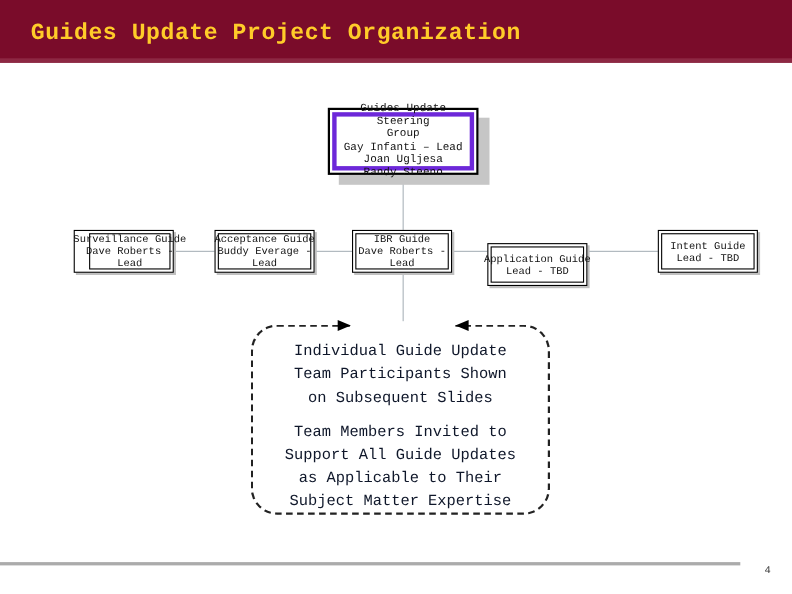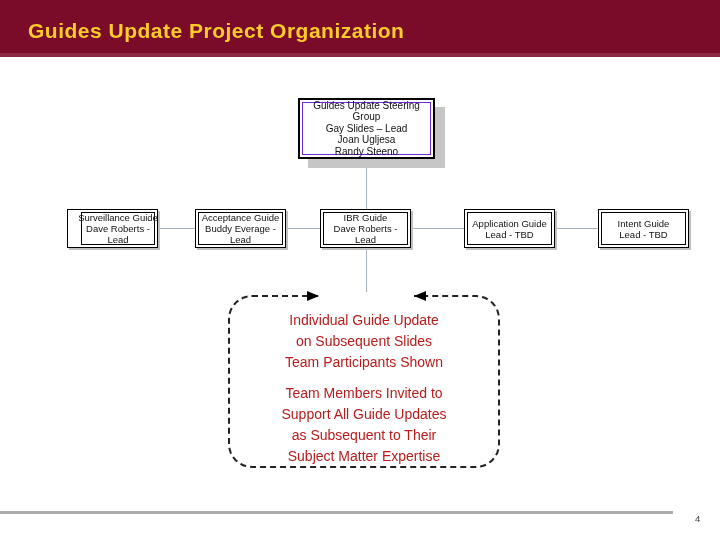--- a/index.html
+++ b/index.html
@@ -1,58 +1,58 @@
 <!DOCTYPE html>
 <html><head>
 <meta charset="utf-8">
 <style>
   html,body{margin:0;padding:0;background:#fff;}
   .slide{
     position:relative;width:720px;height:540px;background:#ffffff;
-    font-family:Liberation Sans, sans-serif;overflow:hidden;
+    font-family:Liberation Mono, monospace;overflow:hidden;
   }
   
   .header-bar{position:absolute;left:0;top:0;width:720px;height:57px;background:#7a0c2a;}
   .header-strip{position:absolute;left:0;top:53px;width:720px;height:4px;background:#8d2843;}
   .slide-title{
     position:absolute;left:28px;top:19px;margin:0;
     font-size:21px;font-weight:bold;letter-spacing:.5px;color:#ffcc29;
   }
   
   .h-connector{position:absolute;left:112px;top:228px;width:499px;height:1px;background:#aab3ba;z-index:1;}
   .v-connector{position:absolute;left:366px;top:159px;width:1px;height:134px;background:#aab3ba;z-index:1;}
   
   .steering-box{
     position:absolute;left:298px;top:98px;width:137px;height:61px;box-sizing:border-box;
     background:#fff;border:2px solid #000;padding:2px;z-index:2;
     box-shadow:10px 9px 0 0 #c6c6c6;
   }
   .steering-inner{
-    box-sizing:border-box;width:100%;height:100%;border:1px solid #6d28d9;
+    box-sizing:border-box;width:100%;height:100%;border:4px solid #6d28d9;
     display:flex;flex-direction:column;justify-content:center;align-items:center;
     font-size:10px;line-height:11.5px;text-align:center;color:#111;
   }
   
   .guide-box{
     position:absolute;top:209px;height:39px;width:91px;box-sizing:border-box;
     background:#fff;border:1px solid #000;padding:2px;z-index:2;
     box-shadow:2px 2px 0 0 #c0c0c0;
   }
   .guide-inner{
     box-sizing:border-box;width:100%;height:100%;border:1px solid #000;
     display:flex;flex-direction:column;justify-content:center;align-items:center;
     font-size:9.5px;line-height:11px;text-align:center;color:#111;
   }
   .guide-inner span{white-space:nowrap;}
-  .gb1{left:67px;padding-left:13px;} .gb2{left:195px;} .gb3{left:320px;} .gb4{left:464px;} .gb5{left:598px;}
+  .gb1{left:67px;padding-left:13px;} .gb2{left:195px;} .gb3{left:320px;} .gb4{left:443px;margin-top:12px;} .gb5{left:598px;}
   
   .note-box{
     position:absolute;left:228px;top:295px;width:272px;height:173px;box-sizing:border-box;
     border:2px dashed #222;border-radius:24px;background:transparent;z-index:2;
-    padding:13px 8px 0 8px;text-align:center;color:#b91c1c;
+    padding:13px 8px 0 8px;text-align:center;color:#0f172a;
   }
   .note-para1,.note-para2{font-size:14px;line-height:21px;}
   .note-para2{margin-top:10px;}
   .note-gap-cover{position:absolute;left:319px;top:292px;width:95px;height:8px;background:#fff;z-index:3;}
   .arrow-right{
     position:absolute;left:307px;top:291px;width:0;height:0;z-index:4;
     border-top:5px solid transparent;border-bottom:5px solid transparent;border-left:12px solid #000;
   }
   .arrow-left{
     position:absolute;left:414px;top:291px;width:0;height:0;z-index:4;
@@ -77,21 +77,21 @@
     <div class="header-strip"></div>
   </div>
 
   <div class="h-connector"></div>
   <div class="v-connector"></div>
 
   <div class="steering-box">
     <div class="steering-inner">
       <span class="line">Guides Update Steering</span>
       <span class="line">Group</span>
-      <span class="line">Gay Slides – Lead</span>
+      <span class="line">Gay Infanti – Lead</span>
       <span class="line">Joan Ugljesa</span>
       <span class="line">Randy Steeno</span>
     </div>
   </div>
 
   <div class="guide-box gb1">
     <div class="guide-inner">
       <span class="line">Surveillance Guide</span>
       <span class="line">Dave Roberts -</span>
       <span class="line">Lead</span>
@@ -123,27 +123,27 @@
       <span class="line">Lead - TBD</span>
     </div>
   </div>
 
   <div class="note-gap-cover"></div>
   <div class="arrow-right"></div>
   <div class="arrow-left"></div>
   <div class="note-box">
     <div class="note-para1">
       <span class="line">Individual Guide Update</span>
+      <span class="line">Team Participants Shown</span>
       <span class="line">on Subsequent Slides</span>
-      <span class="line">Team Participants Shown</span>
     </div>
     <div class="note-para2">
       <span class="line">Team Members Invited to</span>
       <span class="line">Support All Guide Updates</span>
-      <span class="line">as Subsequent to Their</span>
+      <span class="line">as Applicable to Their</span>
       <span class="line">Subject Matter Expertise</span>
     </div>
   </div>
 
   <div class="footer-divider"></div>
   <div class="page-number">4</div>
 
 </div>
 
 </body></html>

